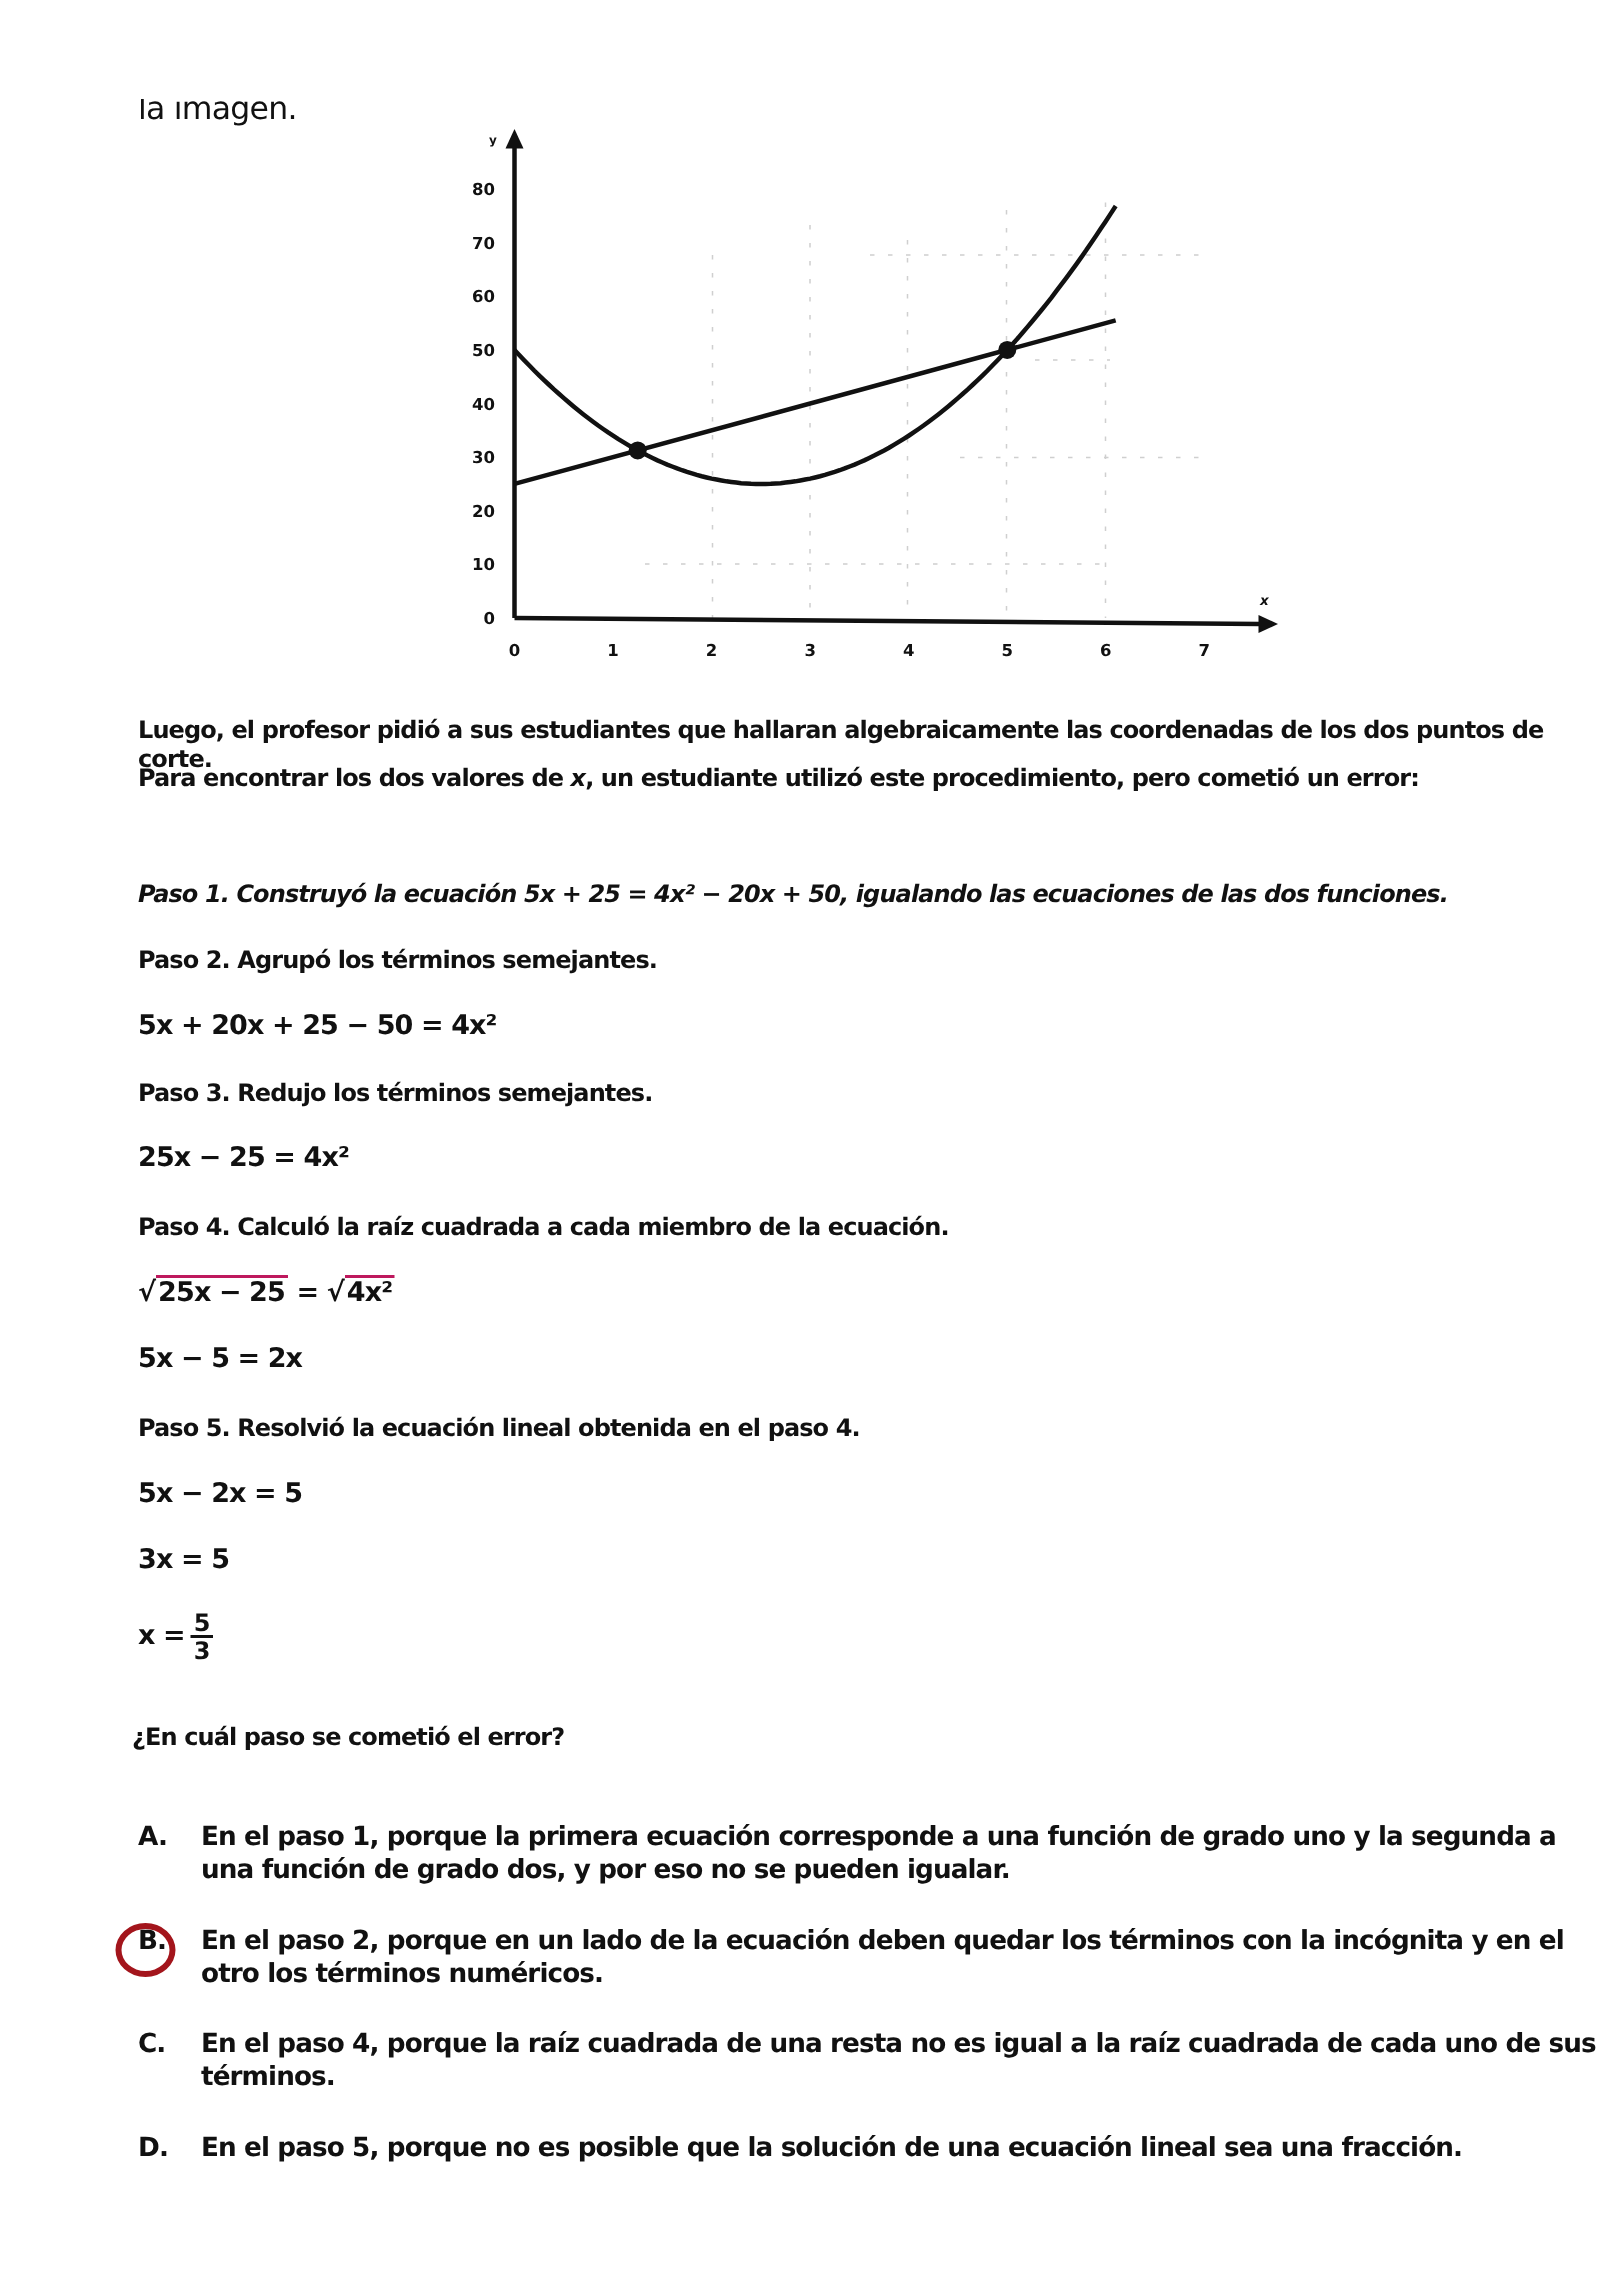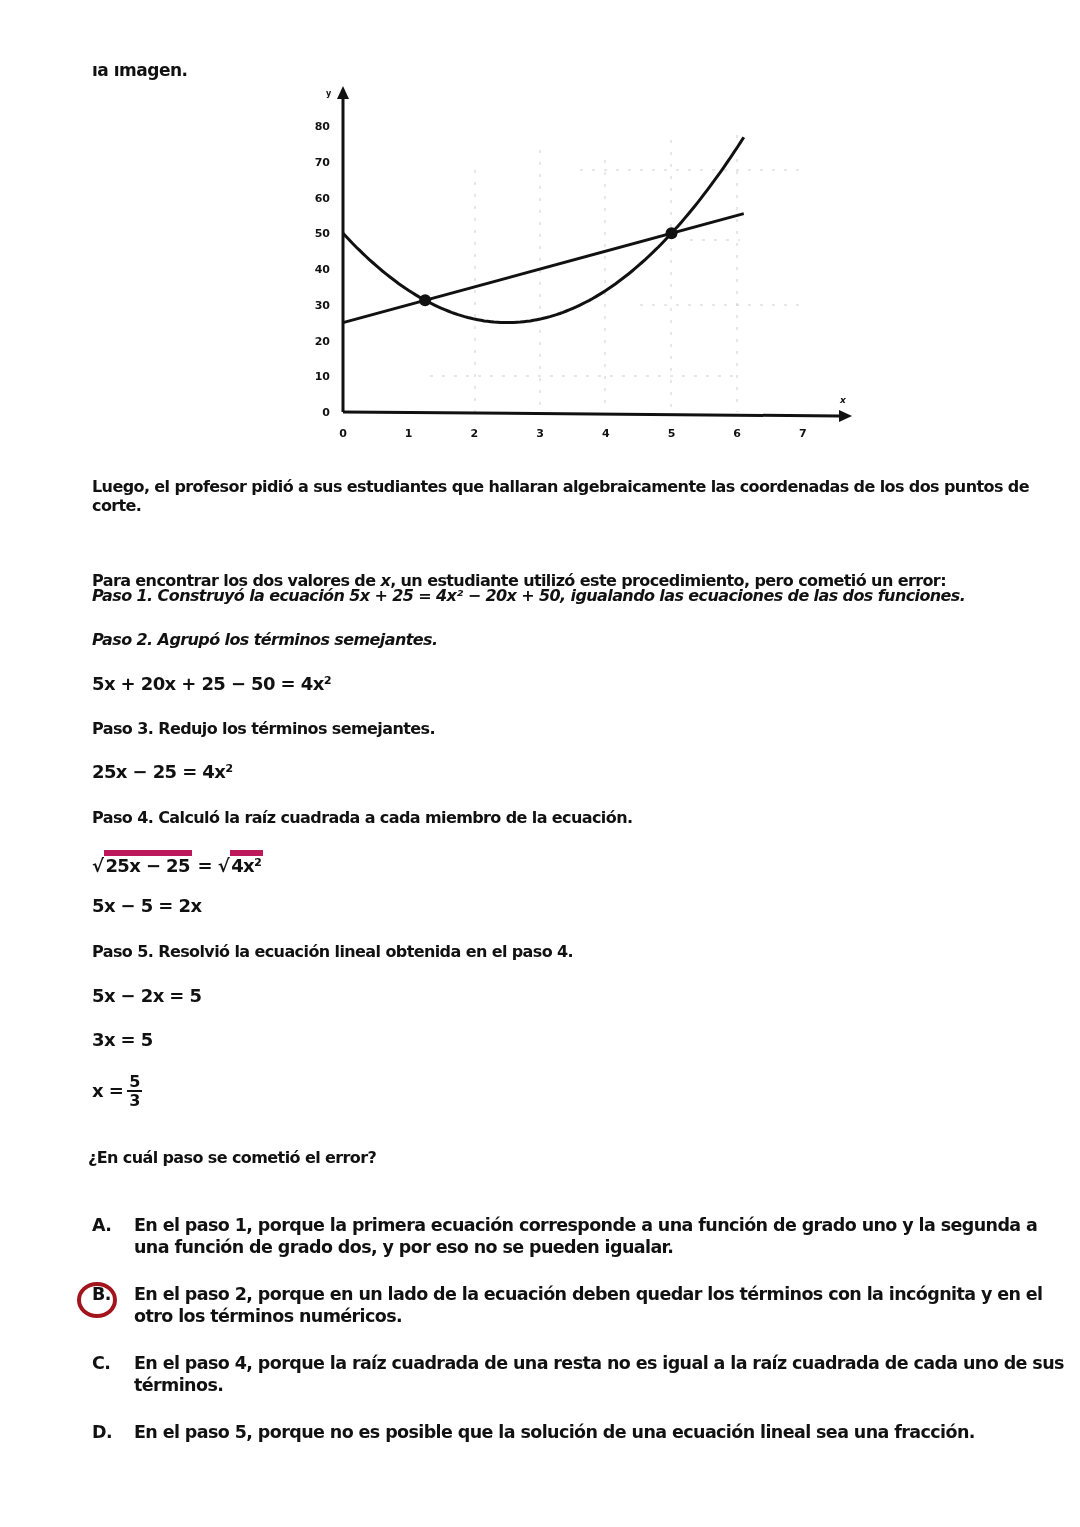--- a/index.html
+++ b/index.html
@@ -1,26 +1,26 @@
 <!DOCTYPE html>
 <html><head>
 <meta charset="utf-8">
 <style>
   html, body { margin: 0; padding: 0; background: #ffffff; }
   body { width: 1080px; height: 1527px; position: relative; overflow: hidden;
          font-family: "DejaVu Sans", sans-serif; color: #111; }
   .txt { position: absolute; left: 92px; font-size: 16px; font-weight: bold;
          letter-spacing: -0.6px; white-space: nowrap; line-height: 20px; }
-  .cut-top { position: absolute; left: 92px; top: 60px; font-size: 17px; font-weight: bold;
+  .cut-top { position: absolute; left: 92px; top: 60px; font-size: 21px; font-weight: normal;
              letter-spacing: -0.5px; clip-path: inset(6px 0 0 0); text-align: center; }
   .wrap { white-space: normal; width: 985px; }
   .lbl { font-weight: 900; }
   .eq { font-weight: bold; font-size: 18px; letter-spacing: -0.6px; }
   .sqrt { display: inline-block; position: relative; }
-  .sqrt .rad { display: inline-block; border-top: 6px solid #be185d; padding: 0 2px 0 1px; margin-left: 1px; }
+  .sqrt .rad { display: inline-block; border-top: 2px solid #be185d; padding: 0 2px 0 1px; margin-left: 1px; }
   .frac { display: inline-flex; flex-direction: column; align-items: center; vertical-align: middle;
           font-size: 16px; line-height: 17px; margin-left: 4px; }
   .frac .num { border-bottom: 2px solid #111; padding: 0 2px; }
   .opt { position: absolute; left: 92px; width: 985px; font-size: 17.5px; font-weight: bold;
          letter-spacing: -0.6px; line-height: 22px; }
   .opt .letter { position: absolute; left: 0; top: 0; font-weight: 900; }
   .opt .body { margin-left: 42px; }
   .circle { position: absolute; left: 77px; width: 40px; height: 36px; border: 4px solid #a3151c;
             border-radius: 50%; box-sizing: border-box; }
   #chart { position: absolute; left: 300px; top: 80px; }
@@ -75,30 +75,30 @@
   <path id="line-path" fill="none" stroke="#111" stroke-width="3" d="M343,322.625 L743.77,213.58749999999998"></path>
   <path id="parab-path" fill="none" stroke="#111" stroke-width="3" d="M343.0,233.3 L346.3,236.8 L349.6,240.3 L352.9,243.7 L356.1,247.0 L359.4,250.2 L362.7,253.4 L366.0,256.5 L369.3,259.6 L372.6,262.5 L375.9,265.4 L379.1,268.2 L382.4,271.0 L385.7,273.7 L389.0,276.3 L392.3,278.8 L395.6,281.3 L398.8,283.7 L402.1,286.0 L405.4,288.3 L408.7,290.4 L412.0,292.6 L415.3,294.6 L418.6,296.6 L421.8,298.5 L425.1,300.3 L428.4,302.0 L431.7,303.7 L435.0,305.3 L438.3,306.9 L441.6,308.3 L444.8,309.7 L448.1,311.0 L451.4,312.3 L454.7,313.5 L458.0,314.6 L461.3,315.6 L464.5,316.6 L467.8,317.5 L471.1,318.3 L474.4,319.1 L477.7,319.7 L481.0,320.3 L484.3,320.9 L487.5,321.3 L490.8,321.7 L494.1,322.1 L497.4,322.3 L500.7,322.5 L504.0,322.6 L507.2,322.6 L510.5,322.6 L513.8,322.5 L517.1,322.3 L520.4,322.1 L523.7,321.7 L527.0,321.3 L530.2,320.9 L533.5,320.3 L536.8,319.7 L540.1,319.1 L543.4,318.3 L546.7,317.5 L550.0,316.6 L553.2,315.6 L556.5,314.6 L559.8,313.5 L563.1,312.3 L566.4,311.0 L569.7,309.7 L572.9,308.3 L576.2,306.9 L579.5,305.3 L582.8,303.7 L586.1,302.0 L589.4,300.3 L592.7,298.5 L595.9,296.6 L599.2,294.6 L602.5,292.6 L605.8,290.5 L609.1,288.3 L612.4,286.0 L615.7,283.7 L618.9,281.3 L622.2,278.8 L625.5,276.3 L628.8,273.7 L632.1,271.0 L635.4,268.2 L638.6,265.4 L641.9,262.5 L645.2,259.6 L648.5,256.5 L651.8,253.4 L655.1,250.2 L658.4,247.0 L661.6,243.7 L664.9,240.3 L668.2,236.8 L671.5,233.3 L674.8,229.6 L678.1,226.0 L681.4,222.2 L684.6,218.4 L687.9,214.5 L691.2,210.5 L694.5,206.5 L697.8,202.4 L701.1,198.2 L704.3,193.9 L707.6,189.6 L710.9,185.2 L714.2,180.7 L717.5,176.2 L720.8,171.6 L724.1,166.9 L727.3,162.1 L730.6,157.3 L733.9,152.4 L737.2,147.5 L740.5,142.4 L743.8,137.3"></path>
   <g id="pts">
       <circle cx="425.125" cy="300.28125" r="6" fill="#111"></circle>
       <circle cx="671.5" cy="233.25" r="6" fill="#111"></circle>
     </g>
 </svg>
 
 <div class="txt wrap" style="top:477px;line-height:19px;">Luego, el profesor pidió a sus estudiantes que hallaran algebraicamente las coordenadas de los dos puntos de corte.</div>
 
-<div class="txt" style="top:571px;">
+<div class="txt" style="top:509px;">
   <span id="p2">Para encontrar los dos valores de <i>x</i>, un estudiante utilizó este procedimiento, pero cometió un error:</span>
 </div>
 
 <div class="txt" style="top:586px;font-style:italic;">
   <span class="lbl">Paso 1.</span>
   <span>Construyó la ecuación 5x + 25 = 4x² − 20x + 50, igualando las ecuaciones de las dos funciones.</span>
 </div>
 
-<div class="txt" style="top:630px;font-style:italic;">
+<div class="txt" style="top:630px;">
   <span class="lbl">Paso 2.</span>
   <span>Agrupó los términos semejantes.</span>
 </div>
 <div class="txt eq" style="top:674px;">5x + 20x + 25 − 50 = 4x²</div>
 
 <div class="txt" style="top:719px;">
   <span class="lbl">Paso 3.</span>
   <span>Redujo los términos semejantes.</span>
 </div>
 <div class="txt eq" style="top:762px;text-align:center;">25x − 25 = 4x²</div>

